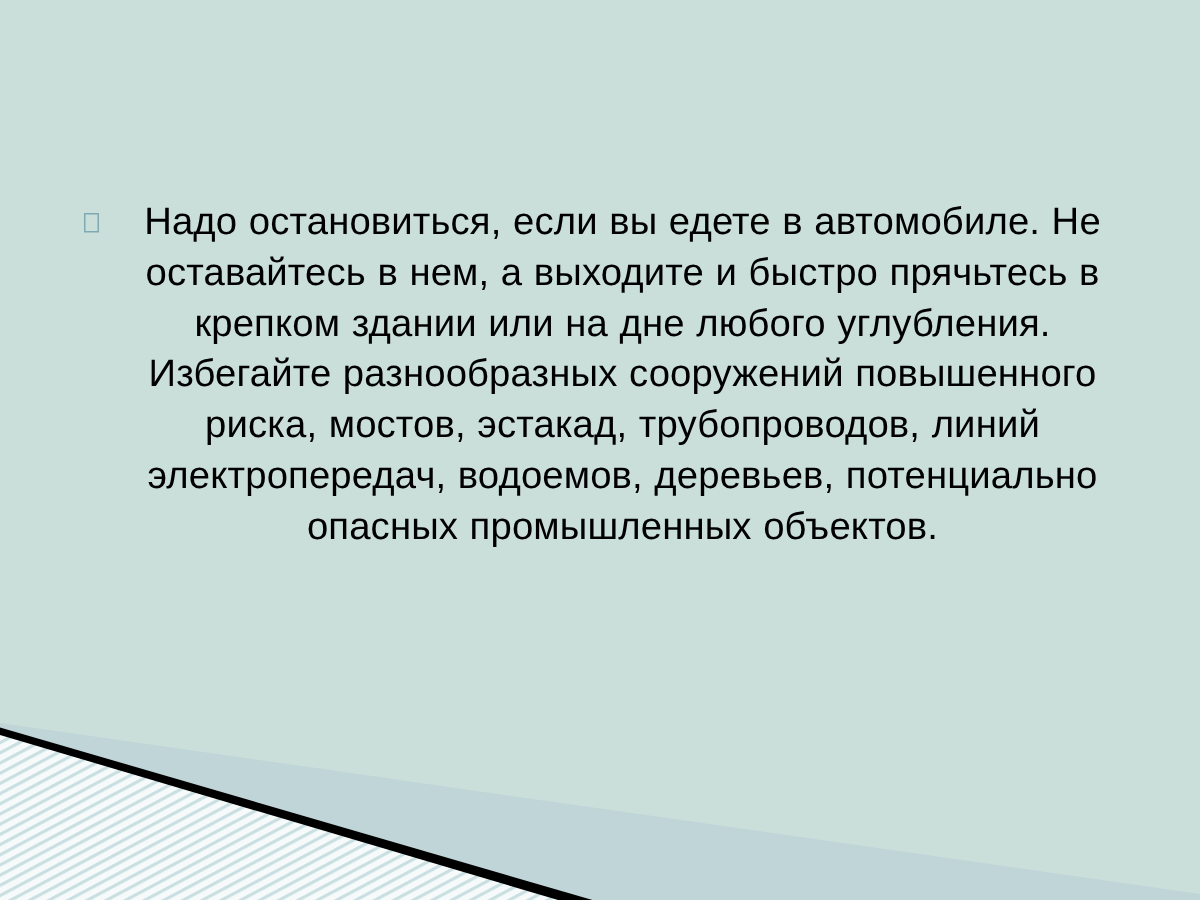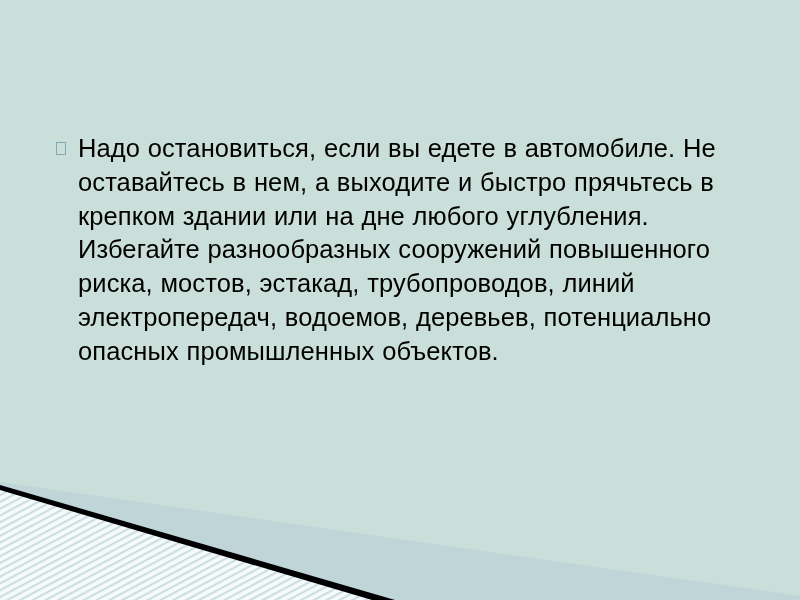--- a/index.html
+++ b/index.html
@@ -46,21 +46,21 @@
 
   .bullet-para {
     position: relative;
     display: block;
     padding-left: 26px;
     margin: 0;
     color: #000000;
     font-size: 25.5px;
     line-height: 33.8px;
     letter-spacing: 0.1px;
-    text-align: left;
+    text-align: center;
     word-spacing: 0.5px;
   }
 
   .bullet-marker {
     position: absolute;
     left: 4px;
     top: 10px;
     width: 10px;
     height: 13px;
     box-sizing: border-box;

